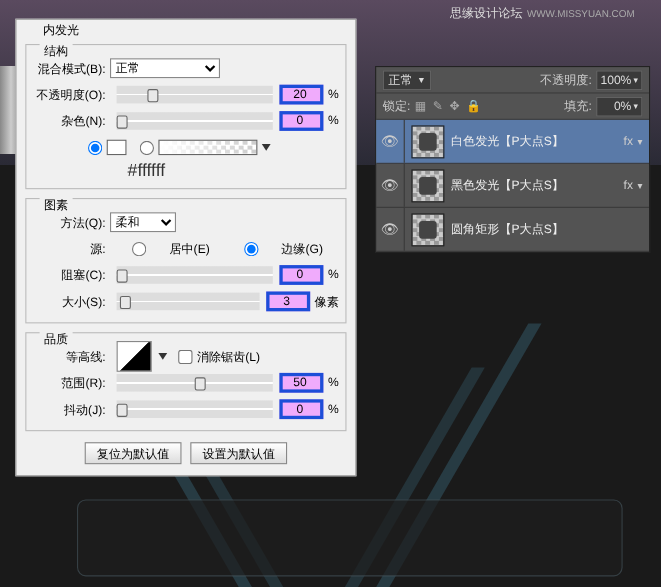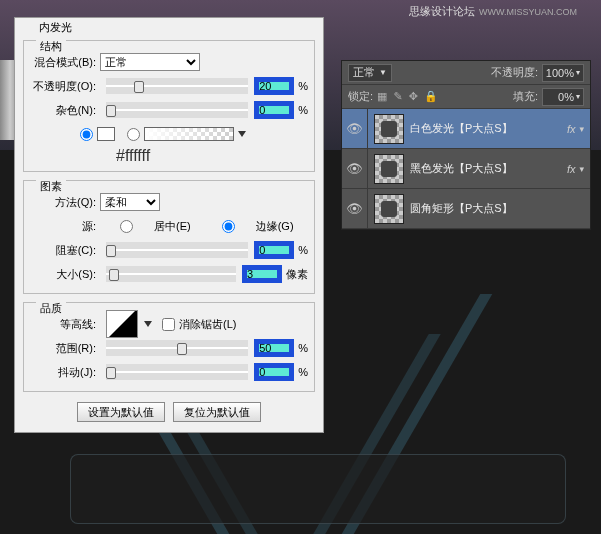--- a/index.html
+++ b/index.html
@@ -14,21 +14,21 @@
 .watermark{position:absolute;top:4px;right:24px;color:#ddd;font-size:12px}
 .watermark .en{font-size:9px;color:#aaa;margin-left:4px}
 .dialog{position:absolute;top:17px;left:14px;width:310px;background:#f0f0f0;border:1px solid #999;padding:4px 8px 8px}
 .field-title{position:absolute;top:-2px;left:12px;background:#f0f0f0;padding:0 4px;font-size:11px}
 fieldset{border:1px solid #bbb;position:relative;margin:8px 0 4px;padding:8px 6px 6px}
 .row{display:flex;align-items:center;height:22px;margin:2px 0}
 .lab{width:70px;text-align:right;padding-right:4px;color:#000}
 select{height:18px;border:1px solid #888;background:#fff;font-size:11px}
 .slider{flex:1;height:16px;position:relative;margin:0 6px;background:linear-gradient(180deg,#ddd 45%,#fff 45%,#fff 55%,#ddd 55%)}
 .slider .th{position:absolute;top:3px;width:10px;height:12px;background:#e8e8e8;border:1px solid #666;border-radius:2px}
-input[type=text]{width:40px;height:18px;border:5px solid #1d4ed8;text-align:left;padding-right:3px;font-size:11px;background:#5eead4}
+input[type=text]{width:40px;height:18px;border:3px solid #1d4ed8;text-align:center;padding-right:3px;font-size:11px;background:#f0abfc}
 .unit{margin-left:4px}
 .radio-row{display:flex;align-items:center;gap:21px;margin-left:20px}
 input[type=radio]{margin:0}
 .sw{width:18px;height:14px;border:1px solid #666;display:inline-block}
 .grad-prev{width:90px;height:14px;border:1px solid #666;background:linear-gradient(90deg,#fff,rgba(255,255,255,0) 100%),repeating-conic-gradient(#ccc 0 25%,#fff 0 50%) 0 0/8px 8px;margin:0 4px}
 .tri{width:0;height:0;border-left:4px solid transparent;border-right:4px solid transparent;border-top:6px solid #333;display:inline-block}
 .hex-label{font-size:16px;margin-left:16px;color:#333}
 .contour{width:32px;height:28px;border:1px solid #888;background:linear-gradient(135deg,#fff 49%,#000 51%);margin:0 6px}
 .btns{display:flex;gap:8px;padding:6px 0 2px;justify-content:center}
 button{height:20px;padding:0 10px;border:1px solid #888;background:linear-gradient(#fff,#ddd);font-size:11px;cursor:pointer}
@@ -38,21 +38,21 @@
 .lp-sel{background:#3a3a3a;border:1px solid #666;height:18px;padding:0 4px;display:flex;align-items:center;gap:4px;color:#ddd}
 .lp-lab{color:#ccc;font-size:11px}
 .lp-val{background:#3a3a3a;border:1px solid #666;width:42px;height:18px;padding-right:3px;color:#ddd;display:flex;align-items:center;justify-content:flex-end;gap:2px}
 .lock-icons{display:flex;gap:6px;align-items:center;color:#aaa;font-size:11px}
 .layer{display:flex;align-items:center;height:40px;border-bottom:1px solid #3a3a3a}
 .layer.sel{background:#5a7aa8}
 .eye{width:26px;text-align:center;color:#ccc;font-size:13px;border-right:1px solid #3a3a3a;height:100%;display:flex;align-items:center;justify-content:center}
 .thumb{width:30px;height:30px;margin:0 6px;background:repeating-conic-gradient(#999 0 25%,#ccc 0 50%) 0 0/8px 8px;border:1px solid #222;position:relative}
 .thumb .inner{position:absolute;inset:6px;background:#444;border-radius:3px}
 .lname{flex:1;color:#eee;font-size:11px}
-.fx{color:#ccc;font-style:italic;font-size:11px;margin-right:4px}
+.fx{color:#ccc;font-size:11px;margin-right:4px}
 .arr{color:#ccc;margin-right:6px;font-size:9px}
 input[type=checkbox]{margin:0}
 </style>
 </head>
 <body>
 
 <div class="bg-grad"></div>
 <div class="bg-pipe"></div>
 <div class="bg-diag"></div>
 <div class="bg-diag2"></div>
@@ -155,22 +155,22 @@
       <span class="lab">抖动(J):</span>
       <div class="slider">
           <div class="th" style="left:0%"></div>
         </div>
       <input type="text" value="0" style="">
       <span class="unit">%</span>
     </div>
   </fieldset>
 
   <div class="btns">
+    <button>复位为默认值</button>
     <button>设置为默认值</button>
-    <button>复位为默认值</button>
   </div>
 </div>
 
 <div class="layers">
   <div class="lp-row">
     <span class="lp-sel">
         <span>正常</span>
         <span style="font-size:8px">▼</span>
       </span>
     <span style="flex:1"></span>

